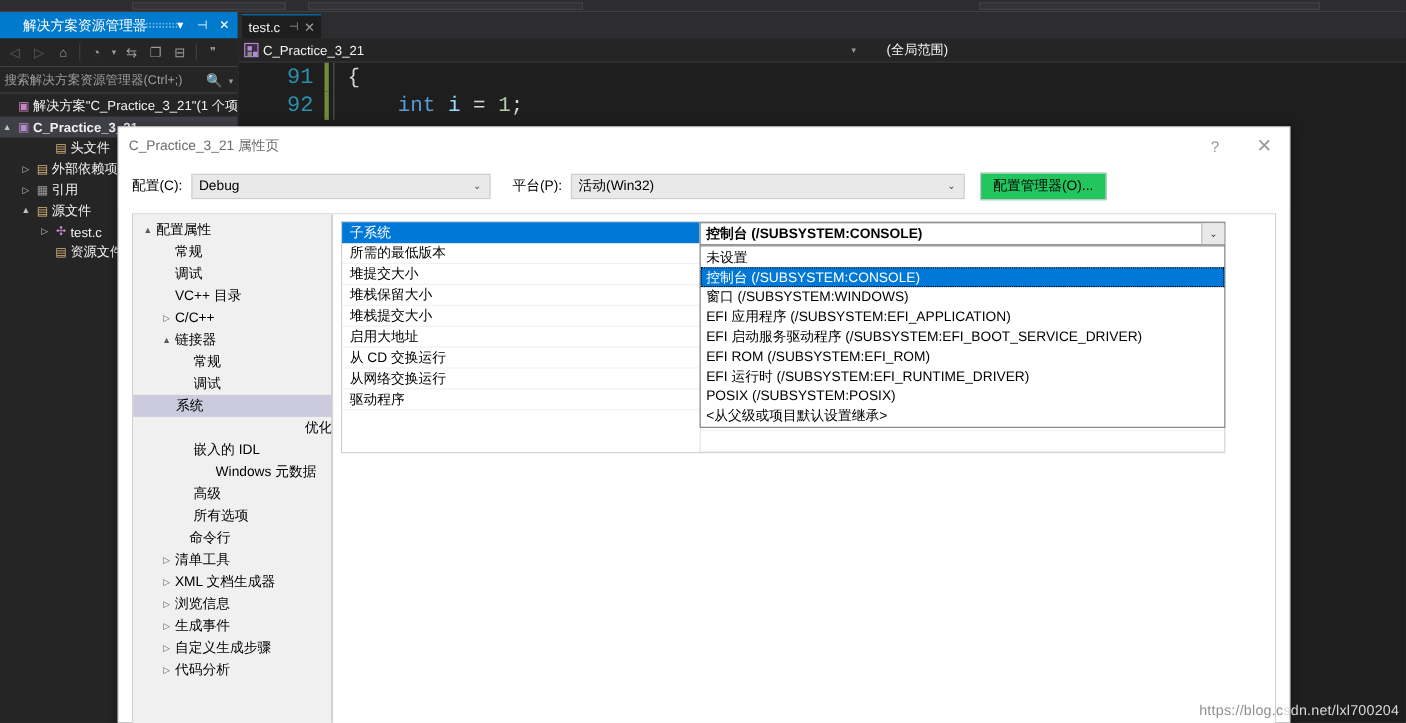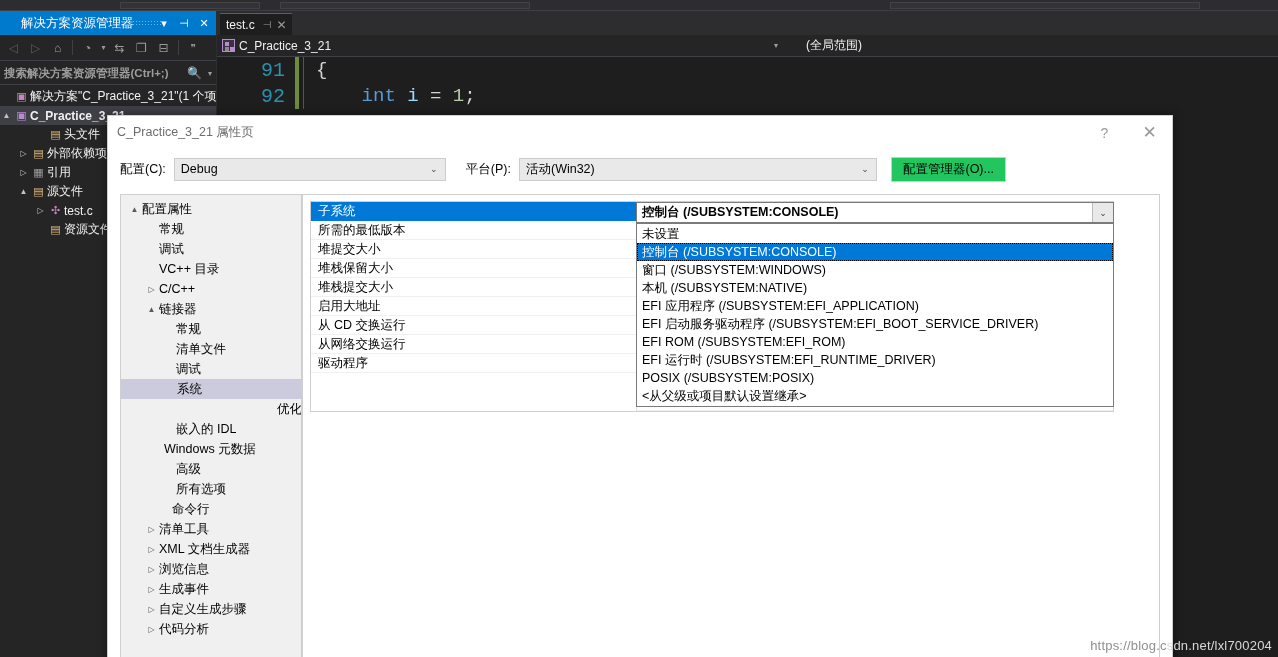--- a/index.html
+++ b/index.html
@@ -54,21 +54,20 @@
   .se-tb-sep { width: 1px; height: 15px; background: #3f3f46; margin: 0 3px; }
   .se-search {
     position: absolute; left: 0; top: 51px; width: 216px; height: 23px;
     background: #252526; border-bottom: 1px solid #3f3f46;
     display: flex; align-items: center;
   }
   .se-search input {
     flex: 1; background: transparent; border: 0; outline: none;
     color: #9d9d9d; font-size: 11.5px; padding-left: 4px;
     font-family: "Liberation Sans", sans-serif;
-    font-weight: bold;
   }
   .se-search input::placeholder { color: #9d9d9d; opacity: 1; }
   .se-search-ico { width: 18px; text-align: center; color: #c8c8c8; font-size: 12px; }
   .se-search-caret { width: 12px; text-align: center; color: #9d9d9d; font-size: 8px; }
 
   .se-tree { position: absolute; left: 0; top: 76px; width: 216px; bottom: 0; overflow: hidden; }
   .tv-row {
     height: 19px; display: flex; align-items: center;
     color: #f1f1f1; font-size: 12px; white-space: nowrap;
   }
@@ -416,39 +415,35 @@
           <div class="nt-row" style="padding-left: 23px;">
             <span class="nt-exp">▲</span>
             <span class="nt-lbl">链接器</span>
           </div>
           <div class="nt-row" style="padding-left: 40px;">
             <span class="nt-exp"></span>
             <span class="nt-lbl">常规</span>
           </div>
           <div class="nt-row" style="padding-left: 40px;">
             <span class="nt-exp"></span>
-            <span class="nt-lbl">清单文件</span>
+            <span class="nt-lbl">调试</span>
+          </div>
+          <div class="nt-row sel" style="padding-left: 24px;">
+            <span class="nt-exp"></span>
+            <span class="nt-lbl">系统</span>
+          </div>
+          <div class="nt-row" style="padding-left: 40px; justify-content: flex-end;">
+            <span class="nt-exp"></span>
+            <span class="nt-lbl">优化</span>
           </div>
           <div class="nt-row" style="padding-left: 40px;">
             <span class="nt-exp"></span>
-            <span class="nt-lbl">调试</span>
-          </div>
-          <div class="nt-row sel" style="padding-left: 41px;">
-            <span class="nt-exp"></span>
-            <span class="nt-lbl">系统</span>
-          </div>
-          <div class="nt-row" style="padding-left: 40px; justify-content: flex-end;">
-            <span class="nt-exp"></span>
-            <span class="nt-lbl">优化</span>
-          </div>
-          <div class="nt-row" style="padding-left: 40px;">
-            <span class="nt-exp"></span>
             <span class="nt-lbl">嵌入的 IDL</span>
           </div>
-          <div class="nt-row" style="padding-left: 28px;">
+          <div class="nt-row" style="padding-left: 60px;">
             <span class="nt-exp"></span>
             <span class="nt-lbl">Windows 元数据</span>
           </div>
           <div class="nt-row" style="padding-left: 40px;">
             <span class="nt-exp"></span>
             <span class="nt-lbl">高级</span>
           </div>
           <div class="nt-row" style="padding-left: 40px;">
             <span class="nt-exp"></span>
             <span class="nt-lbl">所有选项</span>
@@ -513,21 +508,20 @@
 
         <div class="grid-combo" style="left:333px;top:7px;">
           <span class="gc-val">控制台 (/SUBSYSTEM:CONSOLE)</span>
           <span class="gc-arw">⌄</span>
         </div>
 
         <div class="dropdown" style="left:333px;top:28px;" id="dropdown">
             <div class="dd-item">未设置</div>
             <div class="dd-item sel">控制台 (/SUBSYSTEM:CONSOLE)</div>
             <div class="dd-item">窗口 (/SUBSYSTEM:WINDOWS)</div>
-            <div class="dd-item">本机 (/SUBSYSTEM:NATIVE)</div>
             <div class="dd-item">EFI 应用程序 (/SUBSYSTEM:EFI_APPLICATION)</div>
             <div class="dd-item">EFI 启动服务驱动程序 (/SUBSYSTEM:EFI_BOOT_SERVICE_DRIVER)</div>
             <div class="dd-item">EFI ROM (/SUBSYSTEM:EFI_ROM)</div>
             <div class="dd-item">EFI 运行时 (/SUBSYSTEM:EFI_RUNTIME_DRIVER)</div>
             <div class="dd-item">POSIX (/SUBSYSTEM:POSIX)</div>
             <div class="dd-item">&lt;从父级或项目默认设置继承&gt;</div>
           </div>
       </div>
     </div>
   </div>

